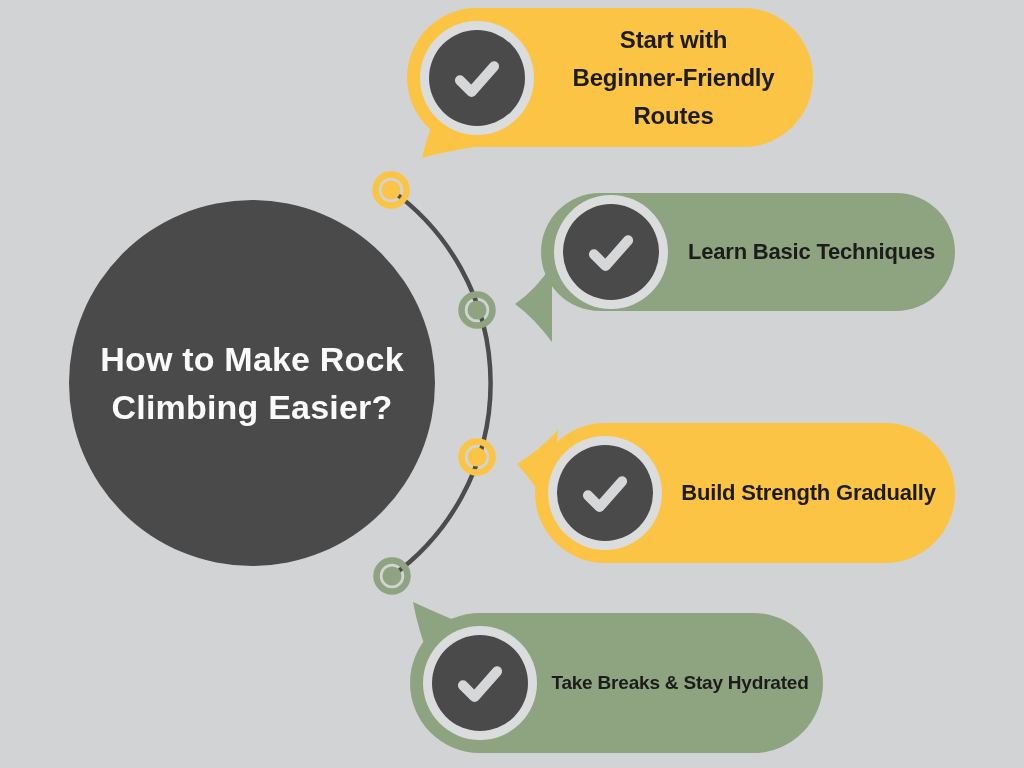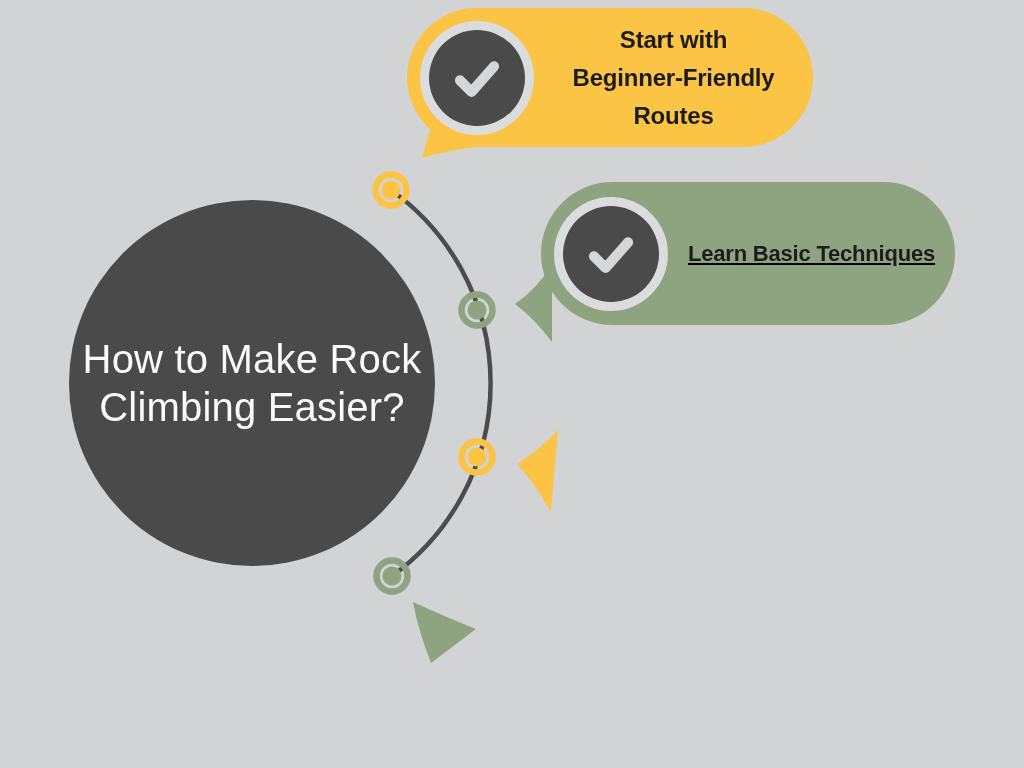--- a/index.html
+++ b/index.html
@@ -28,38 +28,38 @@
   .main-circle{
     position:absolute;
     left:69px;top:200px;width:366px;height:366px;
     background:var(--dark-circle);
     border-radius:50%;
     display:flex;align-items:center;justify-content:center;
     text-align:center;
   }
   .main-title{
     color:var(--title-text);
-    font-size:40px;
-    font-weight:400;
+    font-size:34px;
+    font-weight:700;
     line-height:48px;
     white-space:pre-line;
     letter-spacing:0.2px;
   }
   .bubble{
     position:absolute;
     display:flex;align-items:center;
     border-radius:72px;
     box-sizing:border-box;
     padding-left:13px;
     justify-content:center;
   }
   .bubble--yellow{background:var(--yellow);}
   .bubble--green{background:var(--green);}
   .bubble-1{left:407px;top:8px;width:406px;height:139px;}
-  .bubble-2{left:541px;top:182px;width:414px;height:143px;text-decoration:underline;}
+  .bubble-2{left:541px;top:193px;width:414px;height:118px;}
   .bubble-3{left:535px;top:423px;width:420px;height:140px;}
   .bubble-4{left:410px;top:613px;width:413px;height:140px;}
   .check-badge{
     flex:0 0 auto;
     width:114px;height:114px;border-radius:50%;
     background:var(--badge-ring);
     display:flex;align-items:center;justify-content:center;
   }
   .check-core{
     width:96px;height:96px;border-radius:50%;
@@ -135,15 +135,35 @@
     <div class="check-badge">
       <div class="check-core">
         <svg width="62" height="62" viewBox="0 0 40 40">
           <path d="M 9 21.5 L 16.5 29 L 31 12.5" fill="none" stroke="var(--check)" stroke-width="6.5" stroke-linecap="round" stroke-linejoin="round"></path>
         </svg>
       </div>
     </div>
     <div class="bubble-label">Learn Basic Techniques</div>
   </div>
 
+  <div class="bubble bubble-3 bubble--yellow">
+    <div class="check-badge">
+      <div class="check-core">
+        <svg width="62" height="62" viewBox="0 0 40 40">
+          <path d="M 9 21.5 L 16.5 29 L 31 12.5" fill="none" stroke="var(--check)" stroke-width="6.5" stroke-linecap="round" stroke-linejoin="round"></path>
+        </svg>
+      </div>
+    </div>
+    <div class="bubble-label">Build Strength Gradually</div>
+  </div>
 
+  <div class="bubble bubble-4 bubble--green">
+    <div class="check-badge">
+      <div class="check-core">
+        <svg width="62" height="62" viewBox="0 0 40 40">
+          <path d="M 9 21.5 L 16.5 29 L 31 12.5" fill="none" stroke="var(--check)" stroke-width="6.5" stroke-linecap="round" stroke-linejoin="round"></path>
+        </svg>
+      </div>
+    </div>
+    <div class="bubble-label">Take Breaks &amp; Stay Hydrated</div>
+  </div>
 
 </div>
 
 </body></html>

